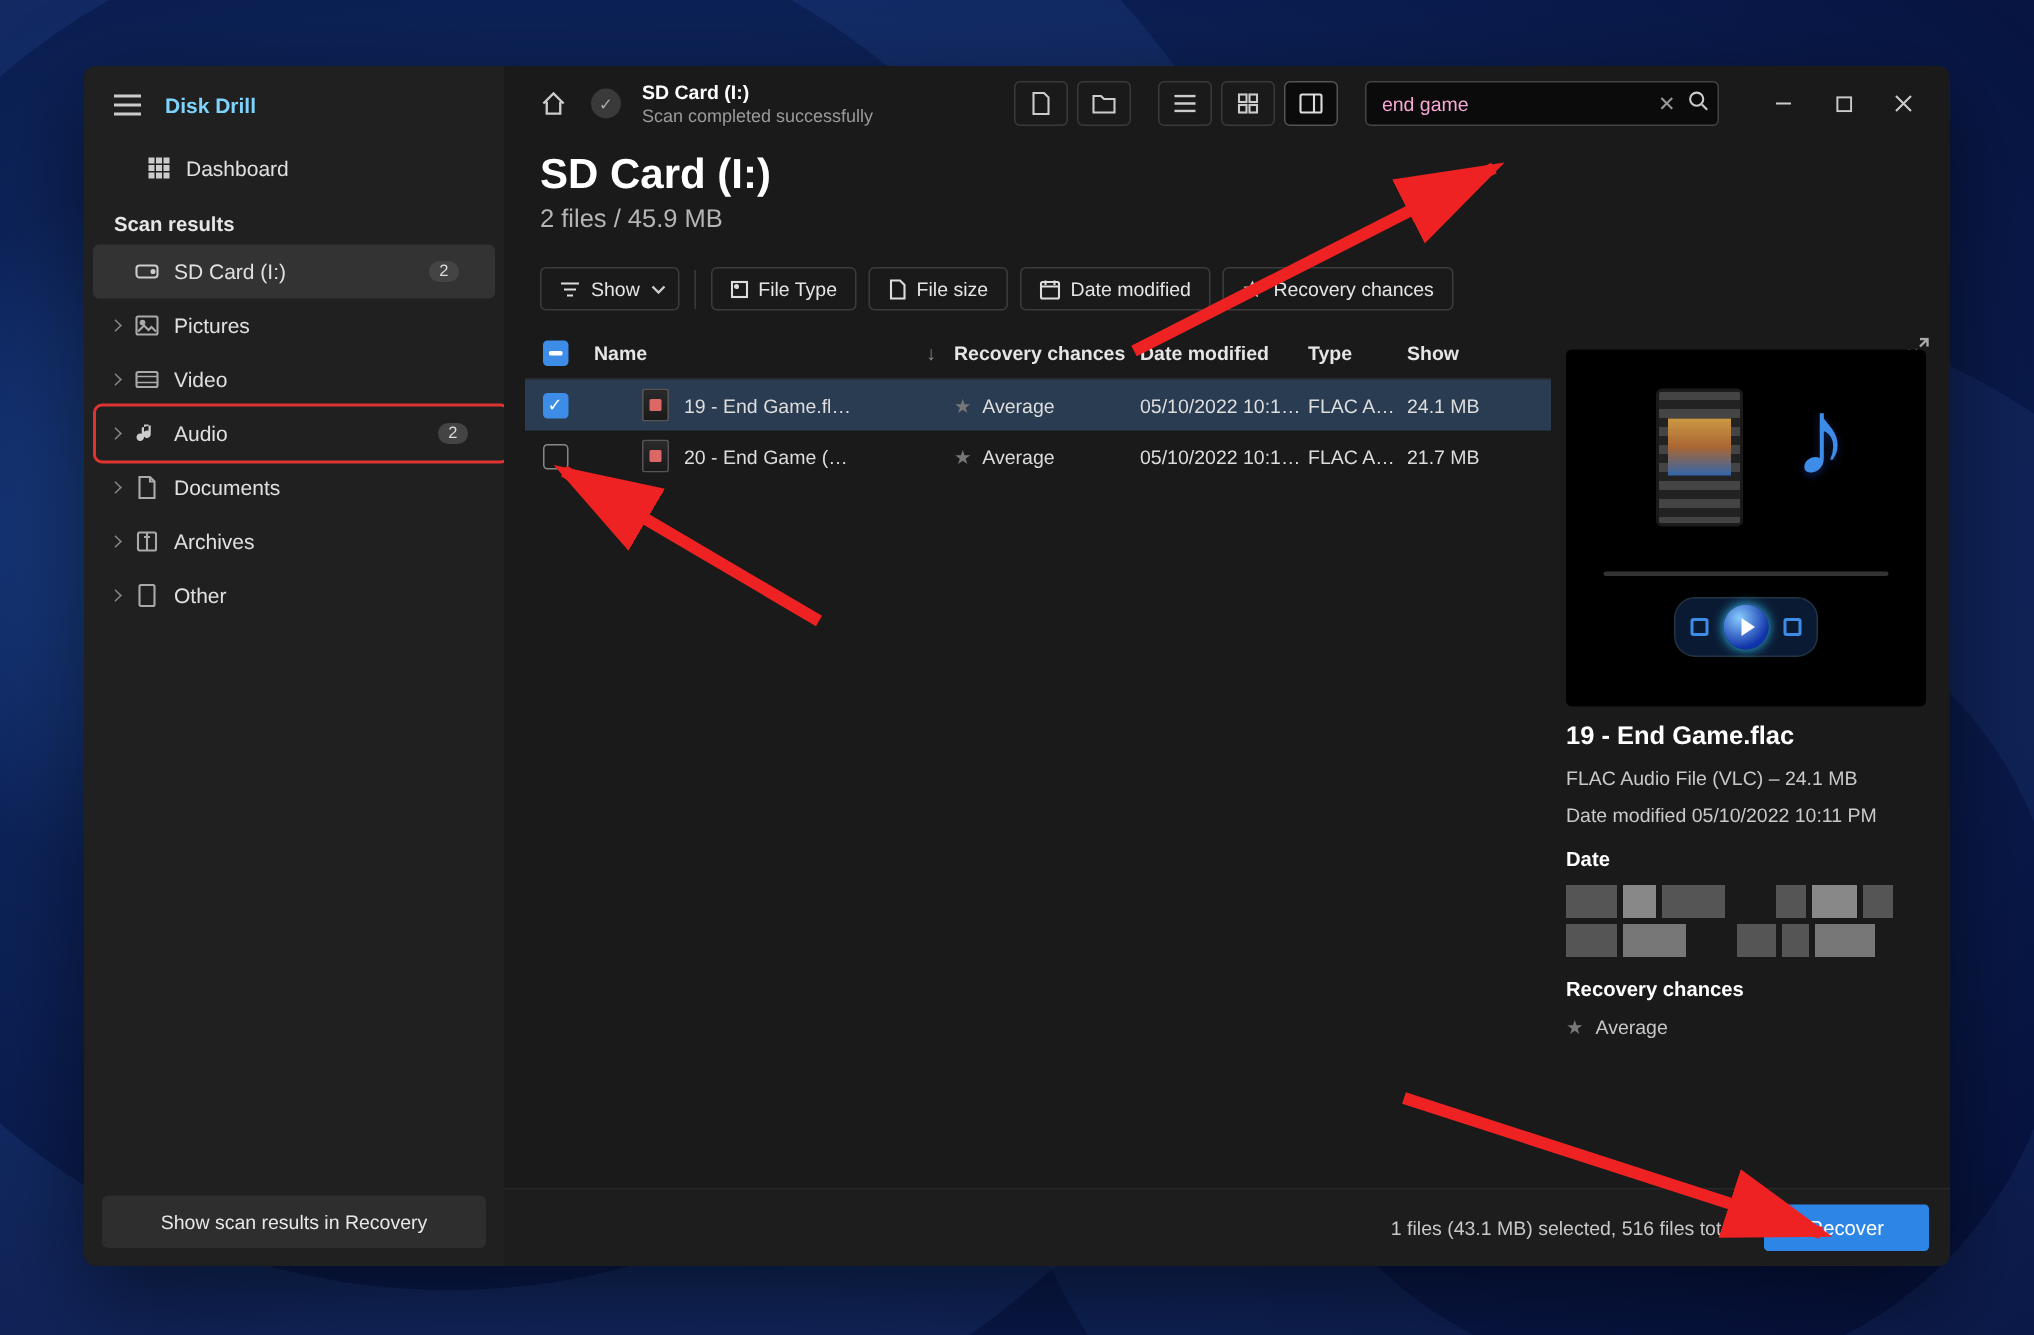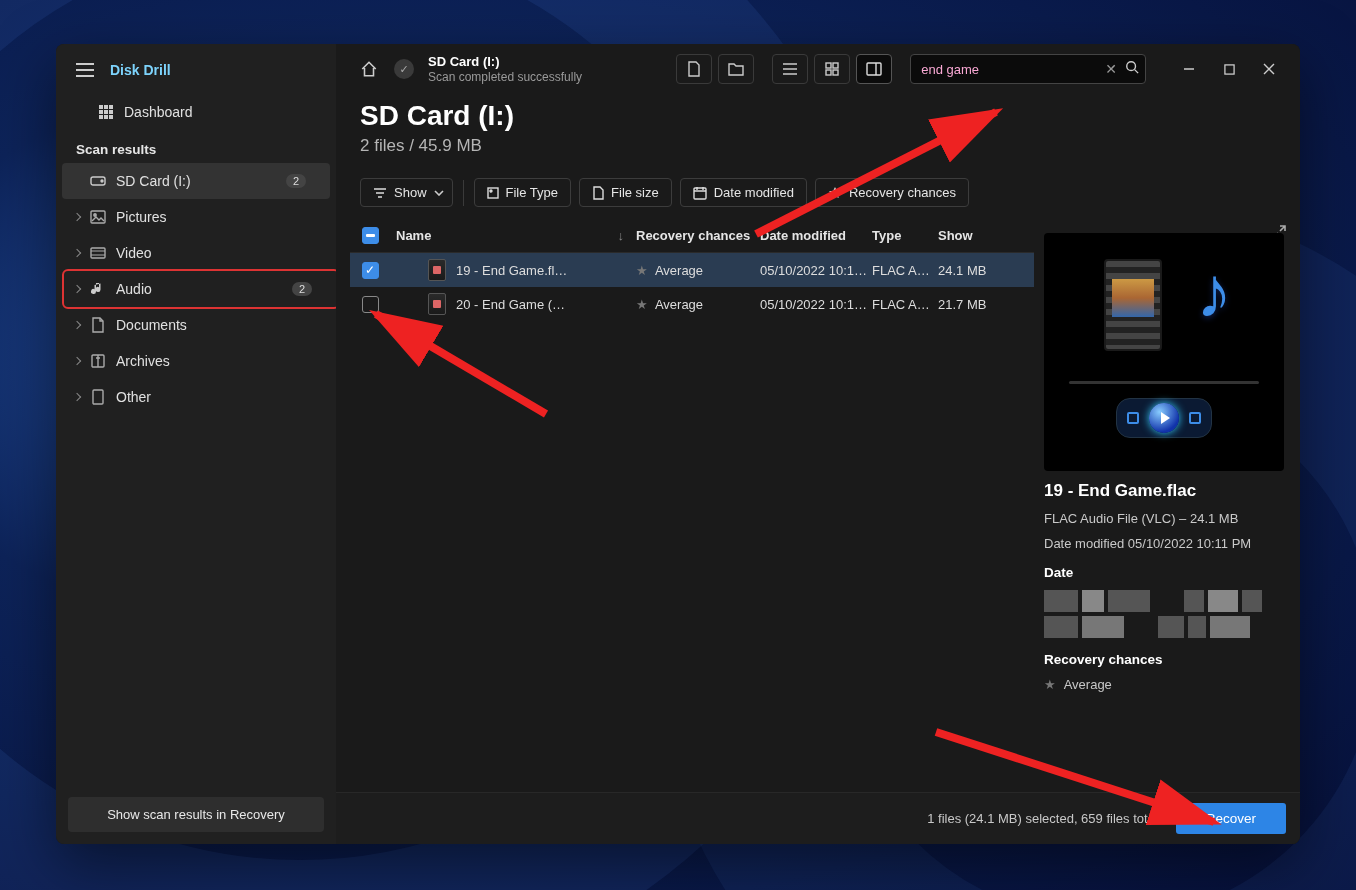--- a/index.html
+++ b/index.html
@@ -422,21 +422,21 @@
         </div>
         <div class="pv-label">Recovery chances</div>
         <div class="pv-rc">
             <span class="star">★</span>
             <span>Average</span>
           </div>
       </div>
     </div>
 
     <div class="statusbar">
-      <span class="status-text">1 files (24.1 MB) selected, 659 files total</span>
+      <span class="status-text">1 files (43.1 MB) selected, 516 files total</span>
       <button class="recover-btn">Recover</button>
     </div>
 
     <div class="arrow" style="left:400px;top:60px">
       <svg width="280" height="140">
           <defs>
             <marker id="ah1" markerWidth="10" markerHeight="10" refX="8" refY="3" orient="auto">
               <path d="M0,0 L0,6 L9,3 z" fill="#e22"></path>
             </marker>
           </defs>

